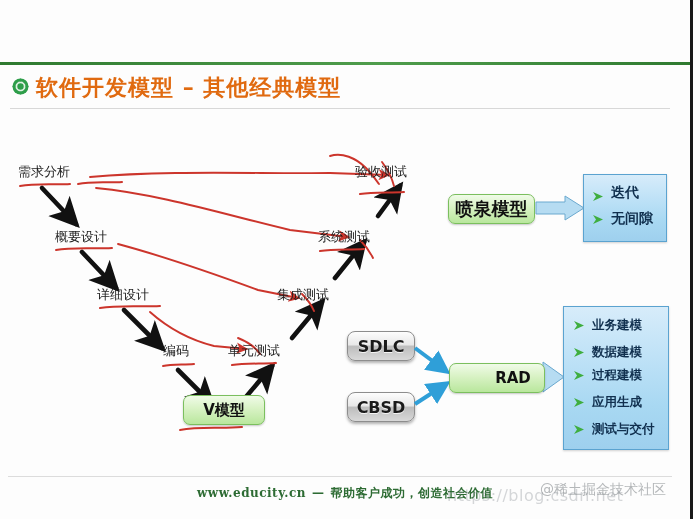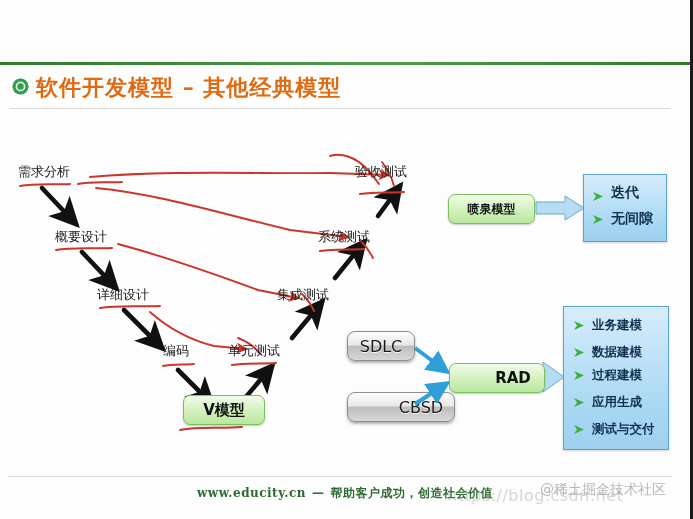--- a/index.html
+++ b/index.html
@@ -96,21 +96,21 @@
     font-weight:bold;color:#111111;
   }
   .graybox{
     position:absolute;
     background:linear-gradient(to bottom,#fdfdfd 0%,#e8e8e8 45%,#bdbdbd 52%,#d8d8d8 100%);
     border:1px solid #8d8d8d;
     border-radius:8px;
     box-shadow:0 2px 3px rgba(0,0,0,.3);
     display:flex;align-items:center;justify-content:center;
     font-family:"DejaVu Sans","Liberation Sans",sans-serif;
-    font-weight:normal;color:#1a1a1a;
+    font-weight:bold;color:#1a1a1a;
     font-size:16px;
     text-shadow:0 1px 0 rgba(255,255,255,.8);
     text-align:center;
   }
   .bluebox{
     position:absolute;
     background:linear-gradient(to bottom,#d7ecfa 0%,#bfe2f7 35%,#a8d8f2 70%,#9ed0ee 100%);
     border:1px solid #5ba3d0;
     box-shadow:0 1px 2px rgba(0,0,0,.18);
     box-sizing:border-box;
@@ -239,21 +239,21 @@
     <div class="vlabel" style="left:97px;top:175px">详细设计</div>
     <div class="vlabel" style="left:163px;top:231px">编码</div>
 
     <div class="vlabel" style="left:355px;top:52px">验收测试</div>
     <div class="vlabel" style="left:318px;top:117px">系统测试</div>
     <div class="vlabel" style="left:277px;top:175px">集成测试</div>
     <div class="vlabel" style="left:228px;top:231px">单元测试</div>
 
     <div class="gbox" style="left:183px;top:283px;width:80px;height:28px;font-size:15px;">V模型</div>
 
-    <div class="gbox" style="left:448px;top:82px;width:85px;height:28px;font-size:12px;">喷泉模型</div>
+    <div class="gbox" style="left:448px;top:82px;width:85px;height:28px;font-size:18px;">喷泉模型</div>
 
     <svg class="layer" viewBox="0 0 690 360">
       <path d="M536,90 L565,90 L565,84 L584,96 L565,108 L565,102 L536,102 Z" fill="#b6dcf2" stroke="#6aa9cf" stroke-width="1"></path>
     </svg>
 
     <div class="bluebox" style="left:583px;top:62px;width:84px;height:68px;padding:9px 0 0 8px;">
       <div class="blue-item" style="font-size:14px;margin-bottom:8px;align-items:flex-end;">
         <svg class="arrow-bullet" viewBox="0 0 13 11">
           <path d="M1,1 L11,5.5 L1,10 L4,5.5 Z" fill="#3fae3f"></path>
         </svg>
@@ -261,21 +261,21 @@
       </div>
       <div class="blue-item" style="font-size:14px;">
         <svg class="arrow-bullet" viewBox="0 0 13 11">
           <path d="M1,1 L11,5.5 L1,10 L4,5.5 Z" fill="#3fae3f"></path>
         </svg>
         <span>无间隙</span>
       </div>
     </div>
 
     <div class="graybox" style="left:347px;top:219px;width:66px;height:28px;">SDLC</div>
-    <div class="graybox" style="left:347px;top:280px;width:66px;height:28px;padding-left:40px;">CBSD</div>
+    <div class="graybox" style="left:347px;top:280px;width:66px;height:28px;">CBSD</div>
 
     <svg class="layer" viewBox="0 0 690 360">
       <line x1="415" y1="236" x2="446" y2="259" stroke="#2f9fd8" stroke-width="4" marker-end="url(#bluArrow)"></line>
       <line x1="415" y1="292" x2="446" y2="272" stroke="#2f9fd8" stroke-width="4" marker-end="url(#bluArrow)"></line>
       <path d="M514,258 L543,258 L543,250 L564,265 L543,280 L543,272 L514,272 Z" fill="#b6dcf2" stroke="#6aa9cf" stroke-width="1"></path>
     </svg>
 
     <div class="gbox" style="left:449px;top:251px;width:62px;height:28px;font-size:15px;padding-left:32px;">RAD</div>
 
     <div class="bluebox" style="left:563px;top:194px;width:106px;height:144px;padding:10px 0 0 9px;">

